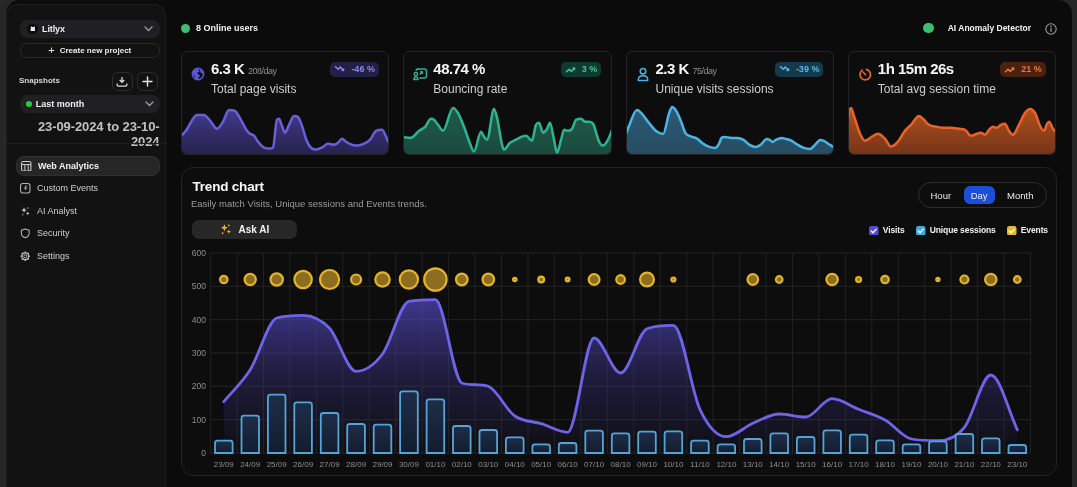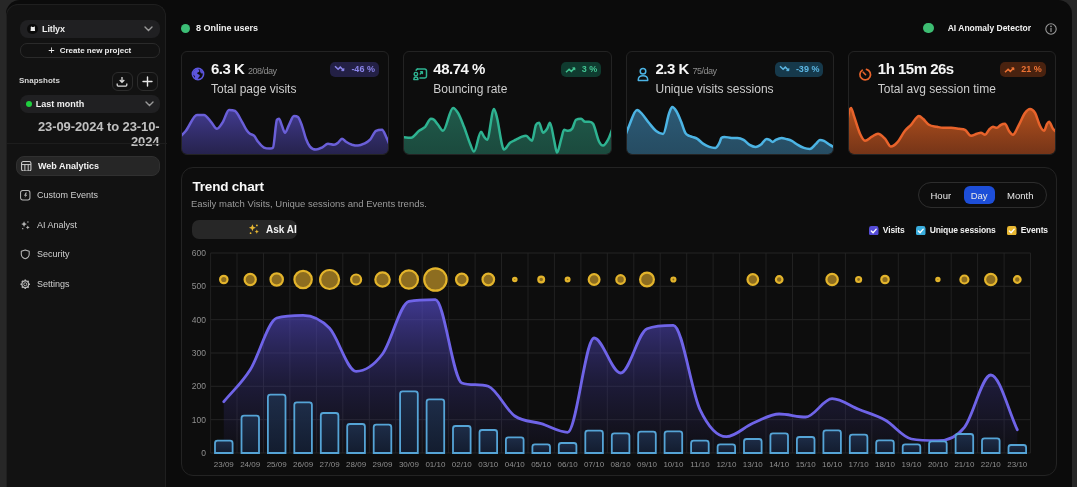--- a/index.html
+++ b/index.html
@@ -15,37 +15,37 @@
 .psel .nm{color:#f0f0f0;font-size:9px;font-weight:700;letter-spacing:-0.1px;flex:1}
 .cbtn{position:absolute;left:13px;top:37.7px;width:139.5px;height:15.1px;border:1px solid #2a2a2a;border-radius:7px;color:#ececec;font-size:8px;font-weight:600;display:flex;align-items:center;justify-content:center;gap:5px}
 .snap{position:absolute;left:12px;top:70.5px;color:#d6d6d6;font-size:8px;font-weight:600}
 .ibtn{position:absolute;width:21px;height:19px;border:1px solid #2c2c2c;border-radius:6px;display:flex;align-items:center;justify-content:center}
 .msel{position:absolute;left:13px;top:90px;width:139.5px;height:18px;background:#202022;border-radius:8px;display:flex;align-items:center;padding:0 6px}
 .gdot{width:6.3px;height:6.3px;border-radius:50%;background:#1fcf3f;margin-right:3.5px}
 .msel .nm{color:#f0f0f0;font-size:9px;font-weight:600;flex:1}
 .drange{position:absolute;left:13px;top:114px;width:139.5px;text-align:right;color:#c0c0c0;font-size:13px;font-weight:700;letter-spacing:-0.1px}
 .navdiv{position:absolute;left:0;top:138px;width:160px;border-top:1px solid #1d1d1d}
 .nav{position:absolute;left:9px;top:150.5px;width:144px}
-.nitem{height:20.5px;margin-bottom:9px;display:flex;align-items:center;padding:0 4px;border-radius:8px;color:#cfcfcf;font-size:9px;font-weight:400;gap:6.5px}
+.nitem{height:20.5px;margin-bottom:2px;display:flex;align-items:center;padding:0 4px;border-radius:8px;color:#cfcfcf;font-size:9px;font-weight:400;gap:6.5px}
 .nitem.on{background:#262626;border:1px solid #303030;color:#f2f2f2;font-weight:600}
 .nitem svg{flex:0 0 auto;width:10.5px;height:10.5px}
 .online{position:absolute;left:181px;top:23px;display:flex;align-items:center;color:#f2f2f2;font-size:9px;font-weight:700}
 .odot{width:9px;height:9px;border-radius:50%;background:#3cbe76;margin-right:6px}
 .anom{position:absolute;right:20px;top:22.5px;display:flex;align-items:flex-start;color:#f2f2f2;font-size:8.5px;font-weight:700;gap:14px}
 .adot{width:10.3px;height:10.3px;border-radius:50%;background:#3dbd72}
 .card{position:absolute;top:51px;width:208.4px;height:104.4px;background:#0d0d0d;border:1px solid #232323;border-radius:6px;overflow:hidden}
 .c-ic{position:absolute;left:9px;top:14.5px}
 .c-val{position:absolute;left:29px;top:7.5px;color:#f5f5f5;font-size:15px;font-weight:700;letter-spacing:-0.5px}
 .unit{color:#8c8c8c;font-size:9px;font-weight:400}
 .c-lab{position:absolute;left:29px;top:29.5px;color:#cdcdcd;font-size:12px}
 .badge{position:absolute;right:9.5px;top:9.5px;height:15.5px;border-radius:5px;display:flex;align-items:center;padding:0 4px;font-size:9px;font-weight:700}
 .panel{position:absolute;left:180.5px;top:167px;width:876px;height:309px;background:#0d0d0d;border:1px solid #232323;border-radius:12px}
 .ptitle{position:absolute;left:11px;top:11px;color:#fafafa;font-size:13.5px;font-weight:700;letter-spacing:-0.2px}
 .psub{position:absolute;left:9.5px;top:30px;color:#9b9b9b;font-size:9.5px}
-.askai{position:absolute;left:10.5px;top:52px;width:104.7px;height:18.5px;background:#272727;border-radius:7px;display:flex;align-items:center;justify-content:flex-end;gap:6px;color:#f2f2f2;font-size:10px;font-weight:700}
+.askai{position:absolute;left:10.5px;top:52px;width:104.7px;height:18.5px;background:#272727;border-radius:7px;display:flex;align-items:center;justify-content:center;gap:6px;color:#f2f2f2;font-size:10px;font-weight:700}
 .toggle{position:absolute;right:9px;top:14px;width:129px;height:26px;border:1px solid #2d2d2d;border-radius:13px;display:flex;align-items:center;justify-content:space-between;padding:0 5px;color:#e8e8e8;font-size:9.5px;font-weight:500}
 .tseg{height:18px;display:flex;align-items:center;justify-content:center;border-radius:6px;padding:0 7px}
 .tseg.on{background:#1d4ed8}
 .legend{position:absolute;right:7.5px;top:57px;display:flex;align-items:center;gap:11.5px;color:#f0f0f0;font-size:8.5px;font-weight:600;letter-spacing:-0.1px}
 .litem{display:flex;align-items:flex-end}
 </style></head><body>
 <div class="stripL"></div>
 <div class="stripR"></div>
 <div class="cornTL"></div>
 <div class="cornTR"></div>

